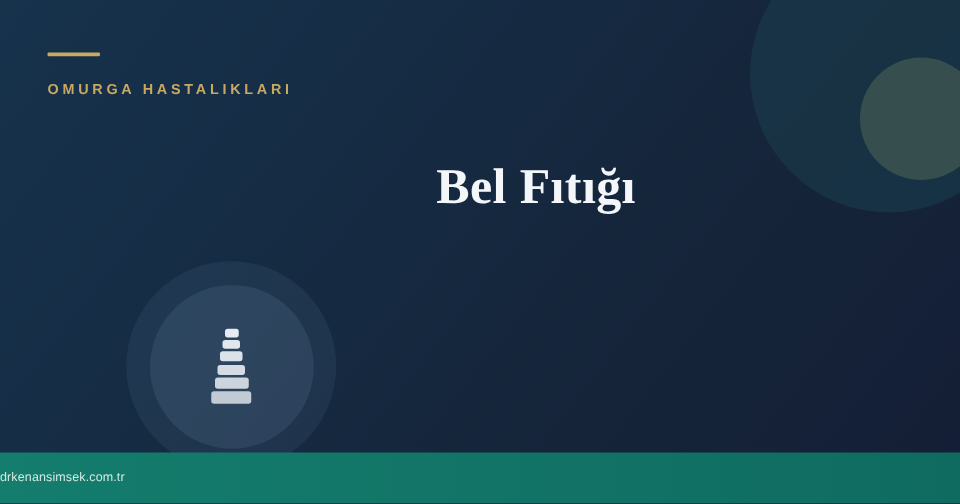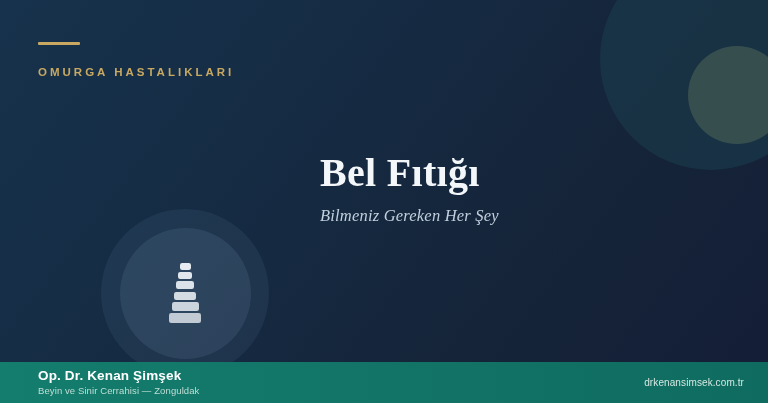--- a/index.html
+++ b/index.html
@@ -94,24 +94,23 @@
   .vertebra.v1 { width: 11px; height: 7px;  opacity: 1.00; }
   .vertebra.v2 { width: 14px; height: 7px;  opacity: 0.97; }
   .vertebra.v3 { width: 18px; height: 8px;  opacity: 0.94; }
   .vertebra.v4 { width: 22px; height: 8px;  opacity: 0.90; }
   .vertebra.v5 { width: 27px; height: 9px;  opacity: 0.86; }
   .vertebra.v6 { width: 32px; height: 10px; opacity: 0.80; }
 
   
   .title-block {
     position: absolute;
-    left: 320px;
+    left: 349px;
     top: 126px;
     width: 400px;
-    margin-top: 24px;
   }
   .title-line {
     font-family: "Liberation Serif", "DejaVu Serif", serif;
     font-weight: 700;
     font-size: 40px;
     line-height: 45px;
     color: #f4f7fa;
     letter-spacing: 0.3px;
     white-space: nowrap;
   }
@@ -182,24 +181,19 @@
         <div class="vertebra v3"></div>
         <div class="vertebra v4"></div>
         <div class="vertebra v5"></div>
         <div class="vertebra v6"></div>
       </div>
     </div>
   </div>
 
   <div class="title-block">
     <div class="title-line">Bel Fıtığı</div>
-    <div class="subtitle">Bilmeniz Gereken Her Şey</div>
   </div>
 
   <div class="bottom-bar">
-    <div class="doctor-block">
-      <div class="doctor-name">Op. Dr. Kenan Şimşek</div>
-      <div class="doctor-role">Beyin ve Sinir Cerrahisi — Zonguldak</div>
-    </div>
     <div class="site-url">drkenansimsek.com.tr</div>
   </div>
 
 </div>
 
 </body></html>

